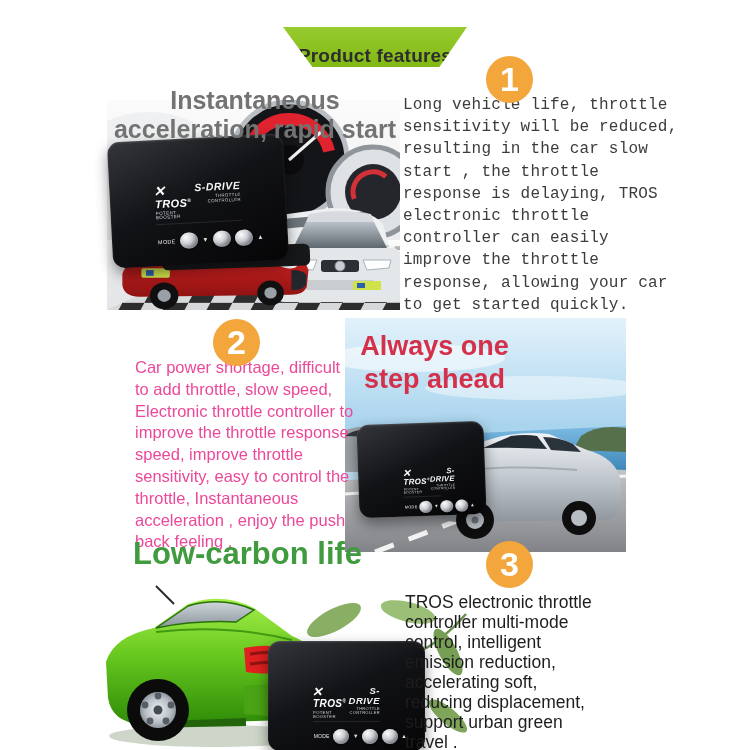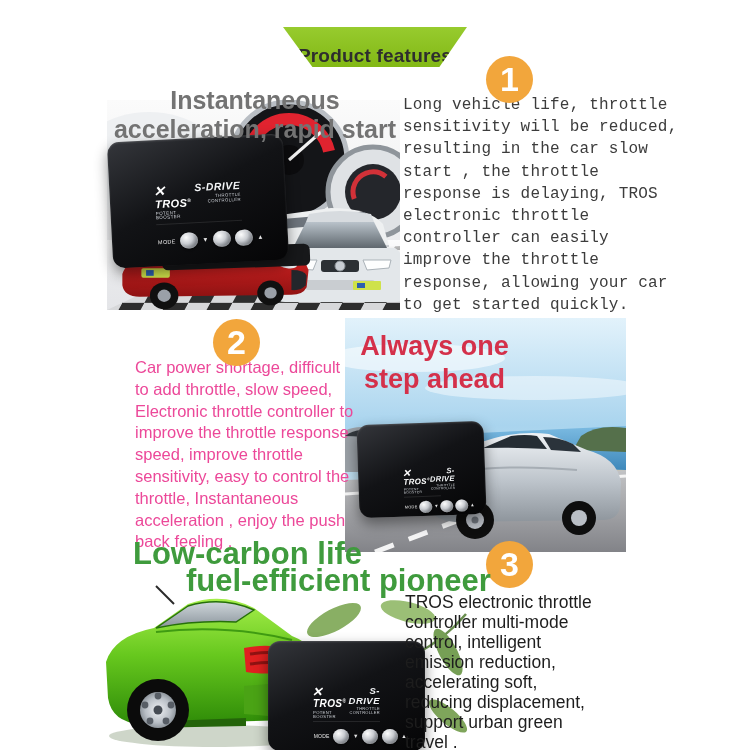--- a/index.html
+++ b/index.html
@@ -103,21 +103,20 @@
     </div>
   <div class="abs badge badge3">
       <span>3</span>
     </div>
 
   <div class="abs h-red">Instantaneous
 acceleration, rapid start</div>
   <div class="abs h-crimson">Always one
 step ahead</div>
   <div class="abs h-green h-green1">Low-carbon life</div>
-  <div class="abs h-green h-green2">fuel-efficient pioneer</div>
 
   <div class="abs body-text body1">Long vehicle life, throttle
 sensitivity will be reduced,
 resulting in the car slow
 start , the throttle
 response is delaying, TROS
 electronic throttle
 controller can easily
 improve the throttle
 response, allowing your car

